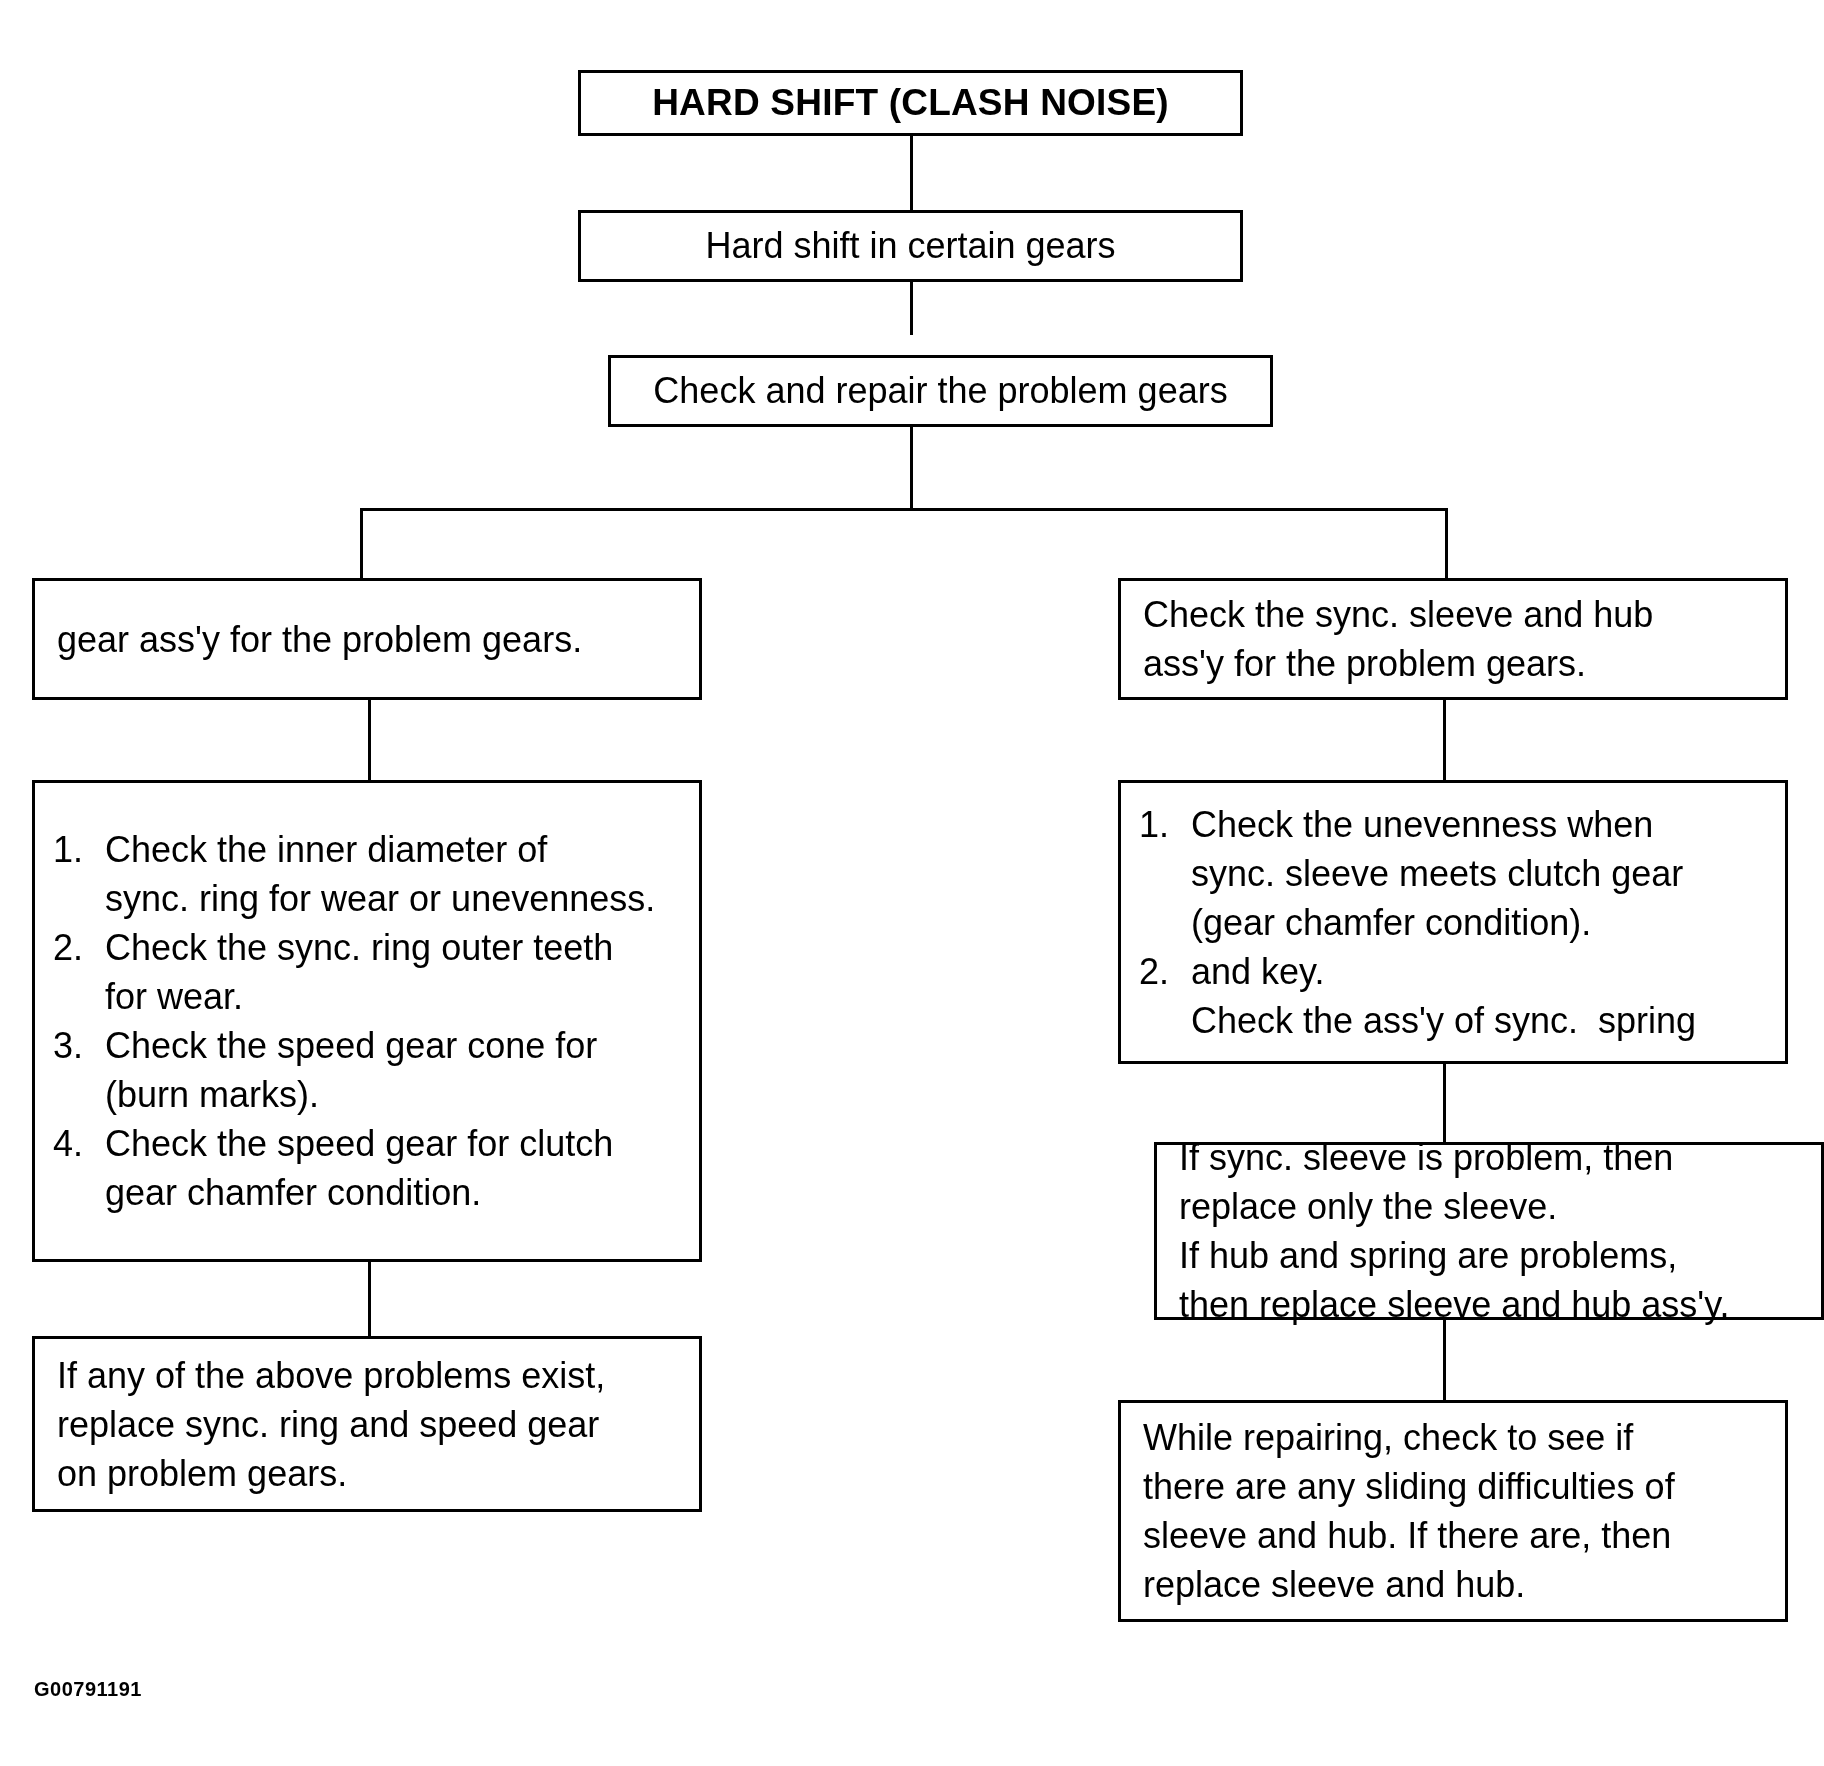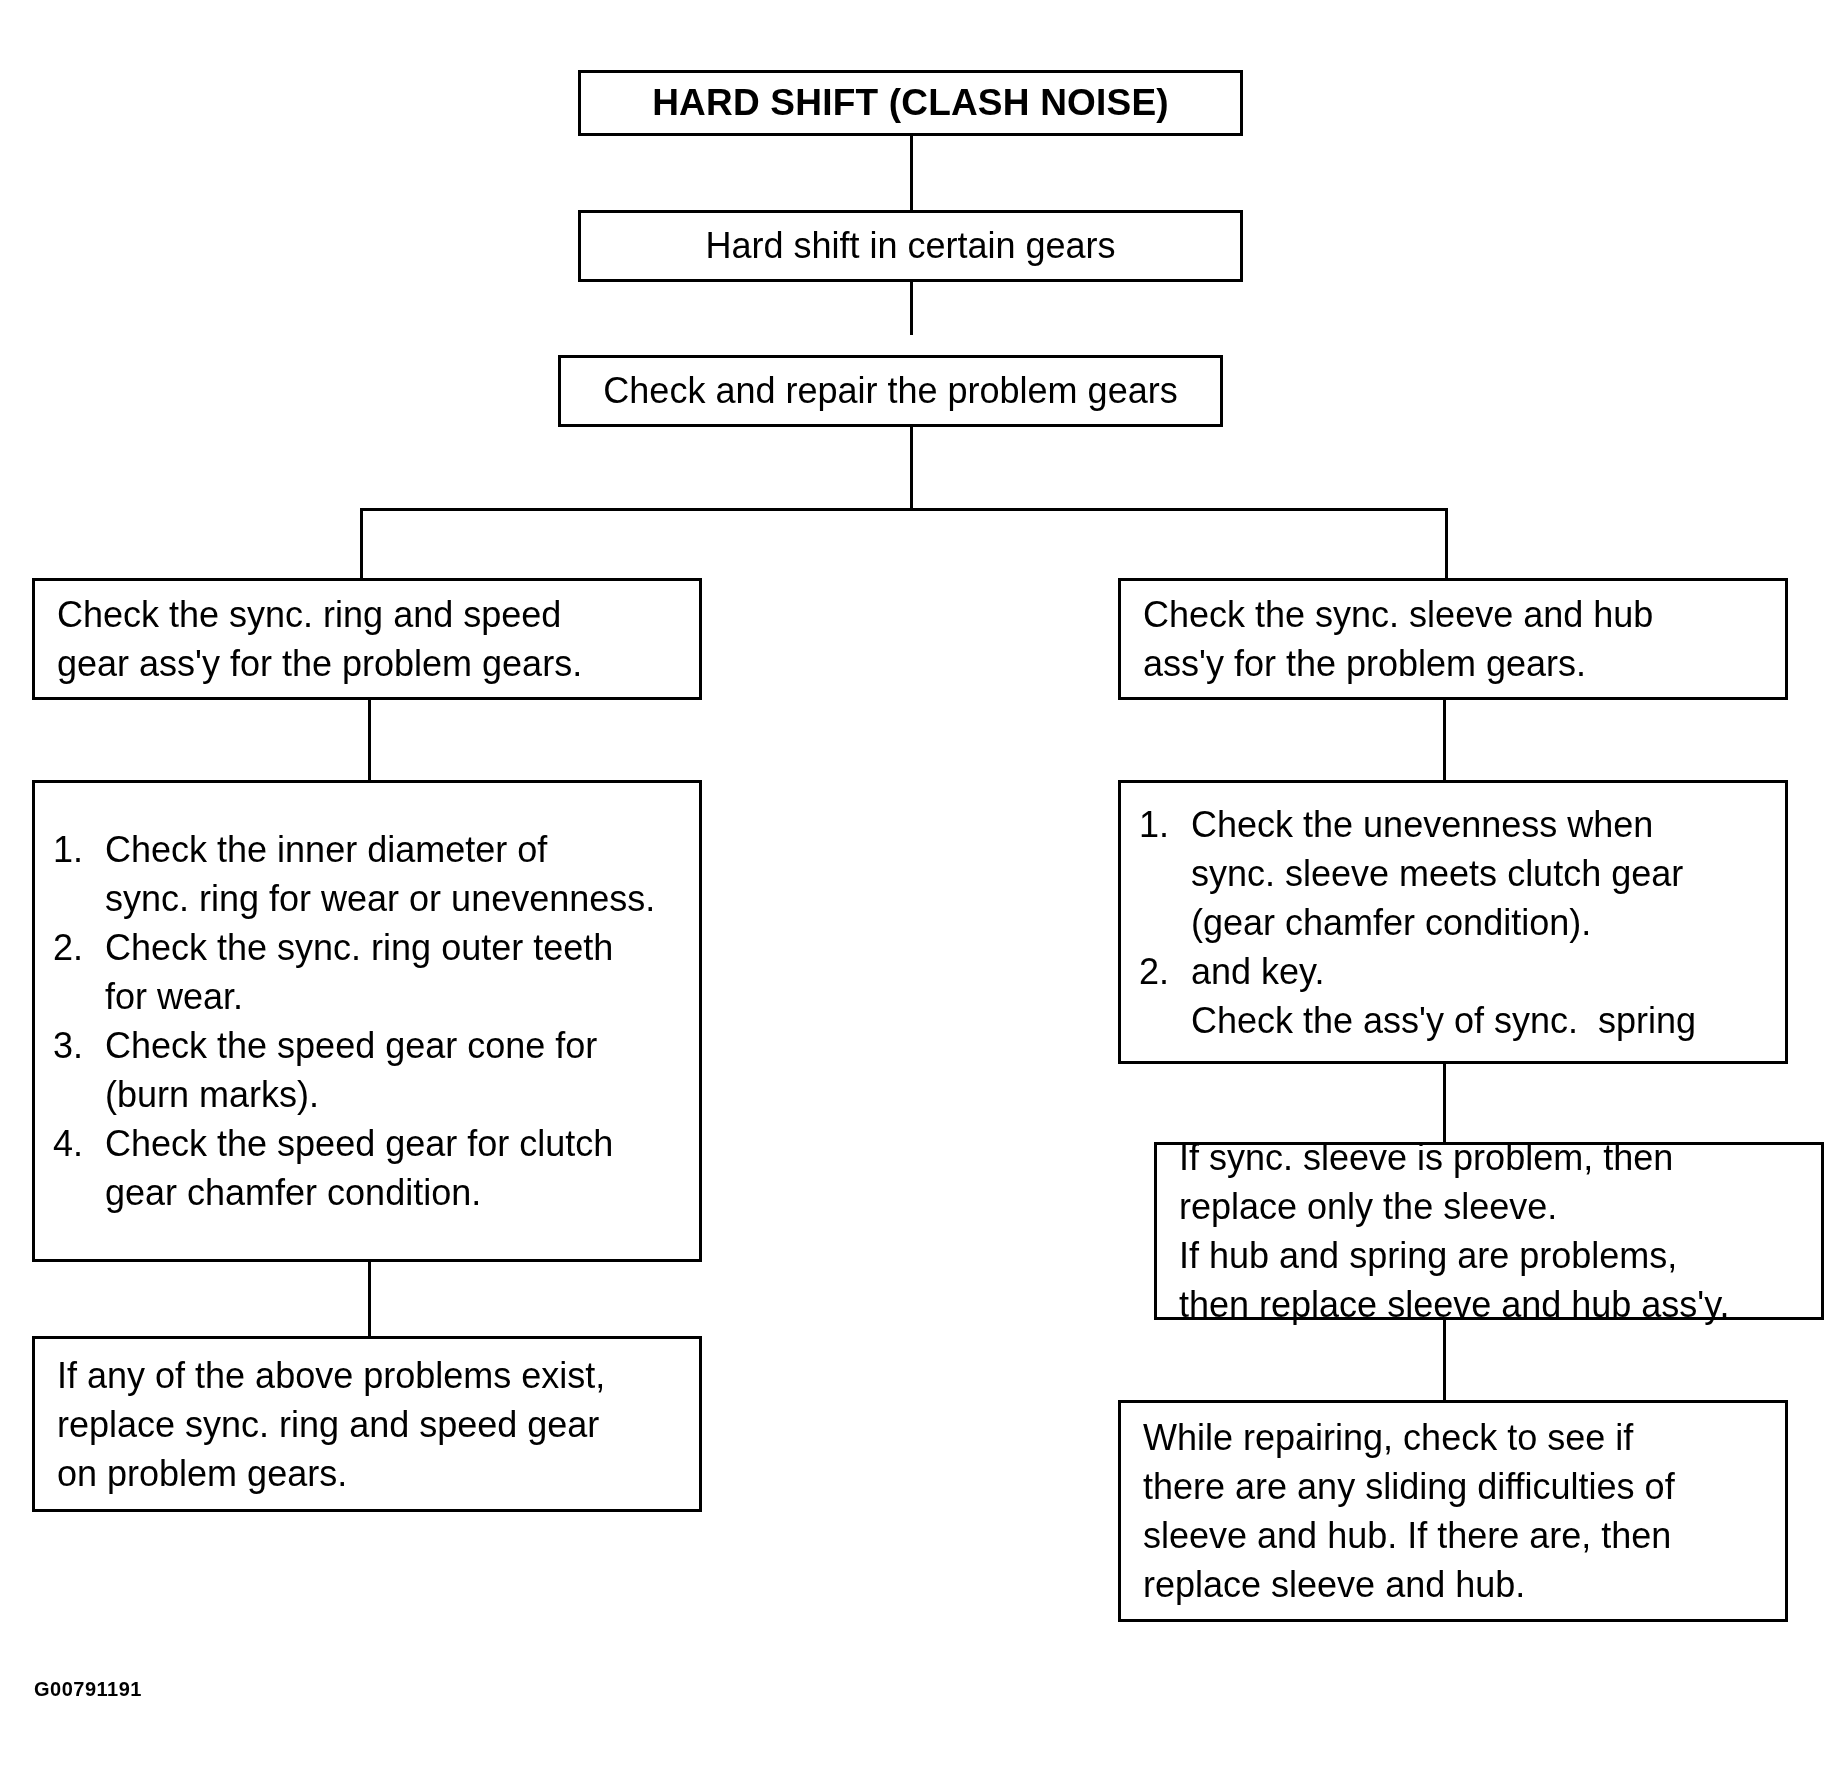--- a/index.html
+++ b/index.html
@@ -129,26 +129,25 @@
   <div class="conn v" style="left:1443px; top:1320px; height:80px;"></div>
 
   <div class="node title" style="left:578px; top:70px; width:665px; height:66px;">
     <span class="line">HARD SHIFT (CLASH NOISE)</span>
   </div>
 
   <div class="node single" style="left:578px; top:210px; width:665px; height:72px;">
     <span class="line">Hard shift in certain gears</span>
   </div>
 
-  <div class="node single" style="left:558px; top:355px; width:665px; height:72px;">
+  <div class="node single" style="left:608px; top:355px; width:665px; height:72px;">
     <span class="line">Check and repair the problem gears</span>
   </div>
 
   <div class="node block" style="left:32px; top:578px; width:670px; height:122px;">
-    <span class="line">Check the sync. ring and speed</span>
     <span class="line">gear ass'y for the problem gears.</span>
   </div>
 
   <div class="node listbox" style="left:32px; top:780px; width:670px; height:482px;">
     <ol>
       <li>
         <span class="num">1.</span>
         <span class="txt">
           <span class="line">Check the inner diameter of</span>
           <span class="line">sync. ring for wear or unevenness.</span>

